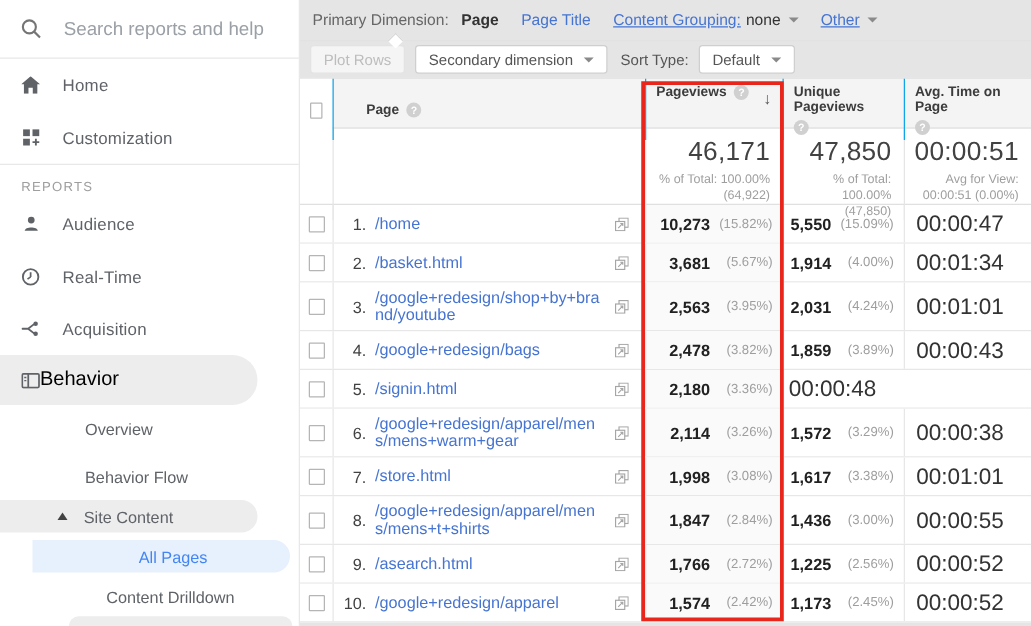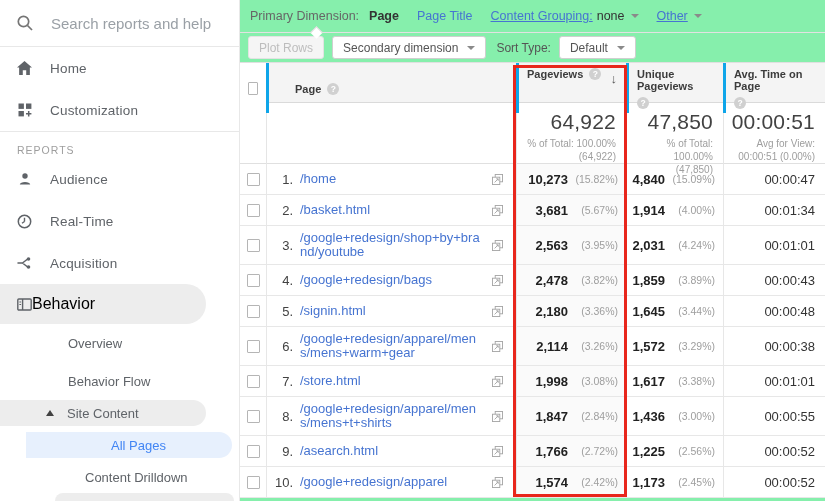--- a/index.html
+++ b/index.html
@@ -34,21 +34,21 @@
               margin-right:13px; }
   .sub-pill-sel { height:26px; width:206px; display:flex; align-items:center; padding-left:85px;
               background:#e7f0fd; border-radius:0 13px 13px 0; font-size:13px; color:#4285f4;
               margin-top:6px; cursor:pointer;margin-left:26px; }
   .sub-item2 { height:38px; display:flex; align-items:center; padding-left:85px;
                font-size:13px; color:#5f6368; cursor:pointer; }
   .partial-pill { position:absolute; left:55px; right:5px; bottom:0; height:8px;
                   background:#ededed; border-radius:8px 8px 0 0; }
 
   
-  .main { position:absolute; left:240px; top:0; width:585px; height:501px; background:#86efac; }
+  .main { position:absolute; left:240px; top:0; width:585px; height:501px; background:#e5e5e5; }
 
   .dim-bar { position:relative; height:33px; display:flex; align-items:center; padding-left:10px;
              border-bottom:1px solid #e2e2e2; font-size:12.5px; }
   .dim-label { color:#666; margin-right:10px; }
   .dim-sel { color:#333; font-weight:bold; margin-right:18px; }
   .dim-link { color:#4674d1; text-decoration:none; margin-right:18px; cursor:pointer; }
   .dim-group { display:flex; align-items:center; margin-right:18px; cursor:pointer; }
   .dim-group .g-lbl { color:#4674d1;text-decoration:underline; }
   .dim-group .g-val { color:#333; margin-left:4px; }
   .caret { width:0; height:0; border-left:4px solid transparent; border-right:4px solid transparent;
@@ -62,21 +62,21 @@
          cursor:pointer; font-family:inherit; }
   .btn.disabled { background:#f5f5f5; color:#bdbdbd; border-color:#e3e3e3; cursor:default; }
   .btn .caret { margin-left:9px; }
   .ctl-gap { width:8px; }
   .sort-label { font-size:12px; color:#555; margin:0 8px 0 10px; }
 
   
   .grid-row { display:grid; grid-template-columns:26px 250px 110px 97px 102px; }
   .thead { height:41px; background:#f4f4f4; border-top:1px solid #e0e0e0;
            border-bottom:1px solid #dadada; }
-  .th { border-left:3px solid #0ea5e9; font-size:11px; font-weight:bold; color:#3c3c3c;
+  .th { border-left:1px solid #0ea5e9; font-size:11px; font-weight:bold; color:#3c3c3c;
         padding:5px 8px 4px 8px; position:relative; cursor:pointer; }
   .th-check { border-left:none; background:#fff; display:flex; align-items:center;
               justify-content:center; }
   .th-page { display:flex; align-items:center; padding-left:26px; }
   .th-line { display:flex; align-items:center; }
   .qmark { display:inline-flex; width:12px; height:12px; border-radius:50%; background:#d0d0d0;
            color:#fff; font-size:8.5px; font-weight:bold; align-items:center; justify-content:center;
            margin-left:6px; cursor:pointer; flex:0 0 auto; }
   .sort-arrow { position:absolute; right:9px; top:8px; font-size:13px; color:#555; }
   .th-sub { margin-top:4px; }
@@ -96,22 +96,22 @@
   .idx { width:26px; flex:0 0 auto; text-align:right; font-size:13px; color:#424242;
          margin-right:7px; }
   .plink { flex:1; font-size:13px; color:#4674d1; text-decoration:none; word-break:break-all;
            line-height:14px; max-width:186px; cursor:pointer; }
   .goicon { flex:0 0 auto; margin-left:6px; cursor:pointer; display:flex; }
   .c-num { border-left:1px solid #e7e7e7; justify-content:flex-end; padding-right:8px; }
   .c-pv { background:#fafafa; }
   .num { font-size:13px; font-weight:bold; color:#212121; }
   .pct { font-size:10.5px; color:#9e9e9e; width:50px; text-align:right; }
   .c-num .num { text-align:right; }
-  .c-time { border-left:1px solid #e7e7e7; justify-content:flex-end; padding-right:10px;
-            font-size:13px; color:#333; }
+  .c-time { border-left:1px solid #e7e7e7; justify-content:flex-end; padding-right:22px;
+            font-size:18px; color:#333; }
 
   .red-box { position:absolute; left:273px; top:65px; width:114px; height:432px;
              border:3px solid #e8261c; pointer-events:none; z-index:5; }
 
   .sb-ic { fill:#5f6368; stroke:none; }
 </style>
 </head>
 <body>
 
 <div class="stage">
@@ -268,21 +268,21 @@
       <div class="th">
         <div>Avg. Time on Page</div>
         <div class="th-sub"><span class="qmark" style="margin-left:0">?</span></div>
       </div>
     </div>
 
     <div class="grid-row tsum">
       <div class="sum-cell no-l"></div>
       <div class="sum-cell"></div>
       <div class="sum-cell">
-        <div class="sum-big">64,922</div>
+        <div class="sum-big">46,171</div>
         <div class="sum-sub">
           <div>% of Total: 100.00%</div>
           <div>(64,922)</div>
         </div>
       </div>
       <div class="sum-cell">
         <div class="sum-big">47,850</div>
         <div class="sum-sub">
           <div>% of Total: 100.00%</div>
           <div>(47,850)</div>
@@ -311,21 +311,21 @@
           <rect x="0.5" y="3.5" width="8" height="8" fill="#fff" stroke="#a5a5a5"></rect>
           <path d="M2.8 9.2 L6.6 5.4 M4.6 5.2 h2.2 v2.2" stroke="#a5a5a5" fill="none"></path>
         </svg>
       </span>
     </div>
     <div class="cell c-num c-pv">
       <span class="num">10,273</span>
       <span class="pct">(15.82%)</span>
     </div>
     <div class="cell c-num">
-      <span class="num">4,840</span>
+      <span class="num">5,550</span>
       <span class="pct">(15.09%)</span>
     </div>
     <div class="cell c-time">
       <span>00:00:47</span>
     </div>
   </div>
 
   <div class="grid-row trow">
     <div class="cell c-check">
       <span class="cb"></span>
@@ -422,24 +422,20 @@
           <rect x="3.5" y="0.5" width="8" height="8" fill="#fff" stroke="#a5a5a5"></rect>
           <rect x="0.5" y="3.5" width="8" height="8" fill="#fff" stroke="#a5a5a5"></rect>
           <path d="M2.8 9.2 L6.6 5.4 M4.6 5.2 h2.2 v2.2" stroke="#a5a5a5" fill="none"></path>
         </svg>
       </span>
     </div>
     <div class="cell c-num c-pv">
       <span class="num">2,180</span>
       <span class="pct">(3.36%)</span>
     </div>
-    <div class="cell c-num">
-      <span class="num">1,645</span>
-      <span class="pct">(3.44%)</span>
-    </div>
     <div class="cell c-time">
       <span>00:00:48</span>
     </div>
   </div>
 
   <div class="grid-row trow">
     <div class="cell c-check">
       <span class="cb"></span>
     </div>
     <div class="cell c-page">

